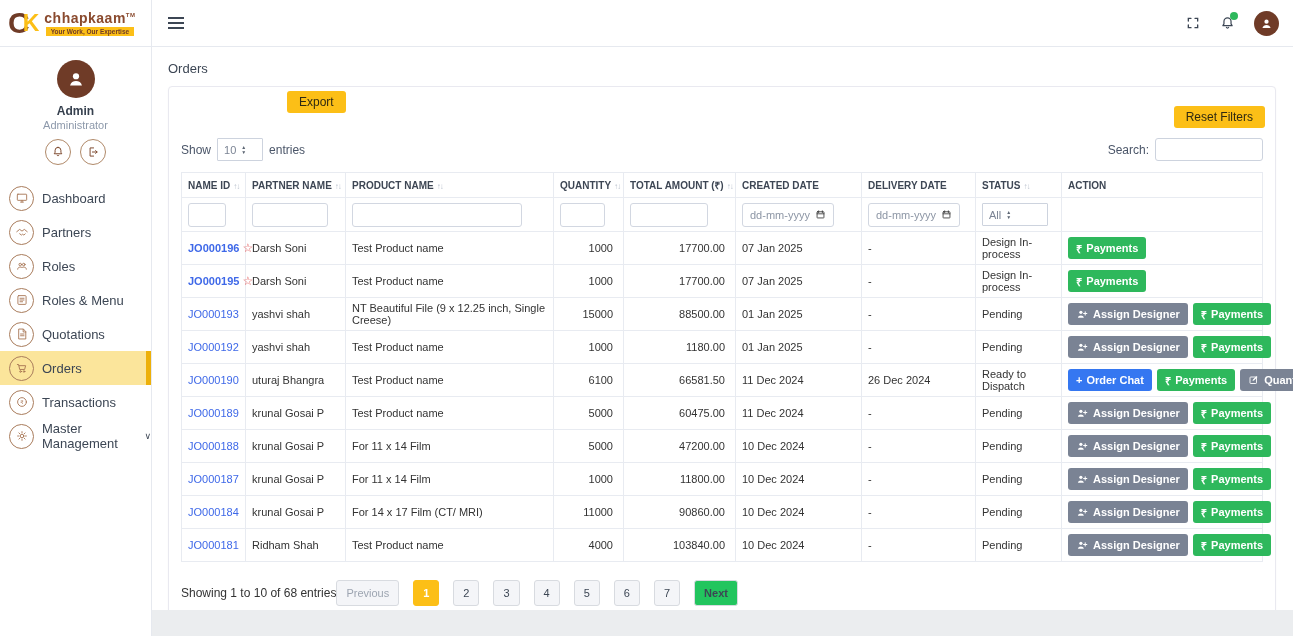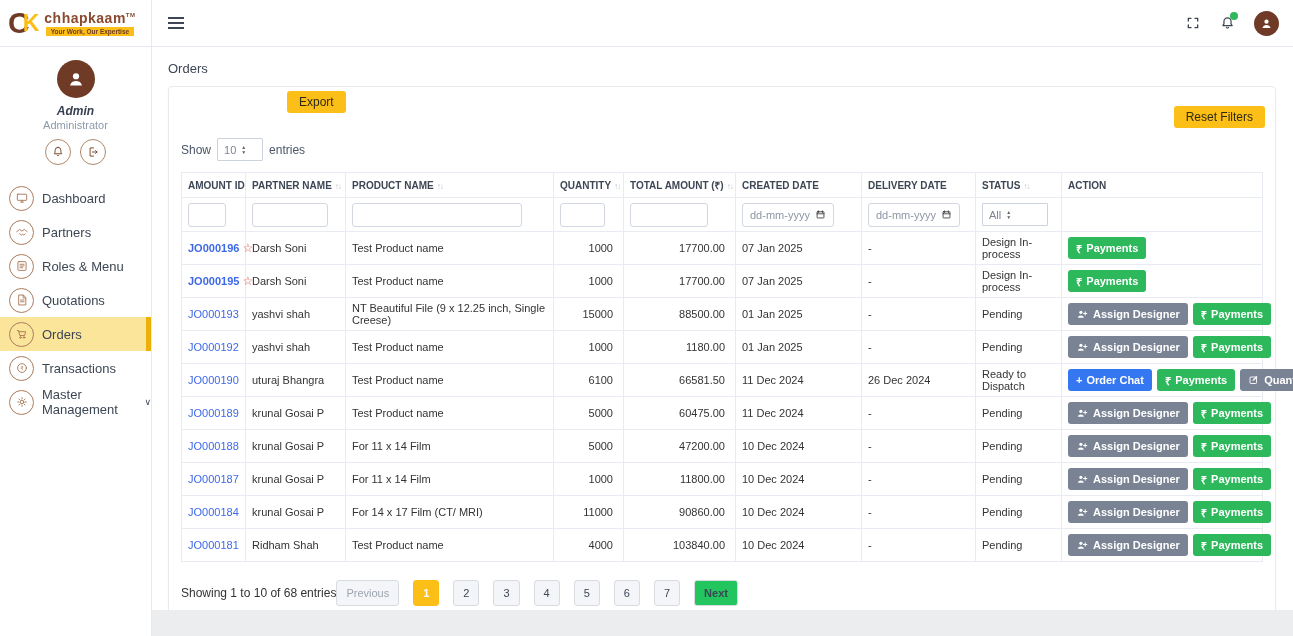--- a/index.html
+++ b/index.html
@@ -16,21 +16,21 @@
   .logo-block { height:47px; border-bottom:1px solid #e6e9ef; display:flex; align-items:center; padding:4px 8px; gap:5px; }
   .logo-mark { display:flex; align-items:center; font-weight:bold; line-height:1; }
   .logo-c { color:#6f3b27; font-size:30px; font-weight:800; }
   .logo-k { color:#fcbf17; font-size:23px; font-weight:800; margin-left:-7px; }
   .logo-text { display:flex; flex-direction:column; align-items:center; }
   .logo-word { color:#8a4a2e; font-weight:bold; font-size:14px; letter-spacing:.5px; }
   .logo-word sup { font-size:6px; }
   .logo-tag { background:#fcbf17; color:#6f3b27; font-size:6.5px; font-weight:bold; padding:1px 5px; margin-top:1px; white-space:nowrap; }
   .profile { text-align:center; padding-top:13px; }
   .avatar-big { width:38px; height:38px; border-radius:50%; background:#6f3b27; margin:0 auto; display:flex; align-items:center; justify-content:center; }
-  .profile-name { font-size:12px; font-weight:bold; color:#37414f; margin-top:6px;font-style:italic; }
+  .profile-name { font-size:12px; font-weight:bold; color:#37414f; margin-top:6px; }
   .profile-role { font-size:11px; color:#8d99ab; margin-top:1px; }
   .profile-actions { display:flex; justify-content:center; gap:9px; margin-top:8px; }
   .circle-btn { width:26px; height:26px; border-radius:50%; border:1px solid #b08969; background:#fff; display:flex; align-items:center; justify-content:center; cursor:pointer; }
   .nav { margin-top:16px; }
   .nav-item { display:flex; align-items:center; gap:8px; padding:5px 0 5px 9px; height:34px; cursor:pointer; position:relative; }
   .nav-item.active { background:#fbe59b; }
   .nav-item.active::after { content:""; position:absolute; right:0; top:0; bottom:0; width:5px; background:#edb009; }
   .nav-ic { width:25px; height:25px; border-radius:50%; border:1px solid #a97c5c; display:flex; align-items:center; justify-content:center; flex:0 0 25px; }
   .nav-lb { font-size:13px; color:#3c4654; font-weight:500; }
   .chev { font-size:9px; color:#3c4654; margin-left:2px; }
@@ -135,20 +135,30 @@
           <span class="nav-lb">Dashboard</span>
         </div>
         <div class="nav-item">
           <span class="nav-ic">
             <svg width="14" height="14" viewBox="0 0 24 24" fill="none" stroke="#a5714f" stroke-width="1.5" stroke-linecap="round" stroke-linejoin="round">
               <path d="M3 11.5L8 7.5l4 3 4-3 5 4"></path>
               <path d="M8 15l3 2.2 2-1.4 2.2 1.4 2.3-2"></path>
             </svg>
           </span>
           <span class="nav-lb">Partners</span>
+        </div>
+        <div class="nav-item">
+          <span class="nav-ic">
+            <svg width="14" height="14" viewBox="0 0 24 24" fill="none" stroke="#a5714f" stroke-width="1.5" stroke-linecap="round" stroke-linejoin="round">
+              <circle cx="9" cy="9.5" r="2.2"></circle>
+              <circle cx="15" cy="9.5" r="2.2"></circle>
+              <path d="M4.5 17.5c0-2.2 2-3.6 4.5-3.6 1.2 0 2.3.3 3 .9.7-.6 1.8-.9 3-.9 2.5 0 4.5 1.4 4.5 3.6"></path>
+            </svg>
+          </span>
+          <span class="nav-lb">Roles</span>
         </div>
         <div class="nav-item">
           <span class="nav-ic">
             <svg width="14" height="14" viewBox="0 0 24 24" fill="none" stroke="#a5714f" stroke-width="1.5" stroke-linecap="round" stroke-linejoin="round">
               <rect x="5" y="4.5" width="14" height="15" rx="1.5"></rect>
               <path d="M8.5 9h7M8.5 12h7M8.5 15h4.5"></path>
             </svg>
           </span>
           <span class="nav-lb">Roles &amp; Menu</span>
         </div>
@@ -233,37 +243,41 @@
           <span>Show</span>
           <span class="select-box" style="width:46px;">
             <span>10</span>
             <span class="updn">
                 <span>▲</span>
                 <span>▼</span>
               </span>
           </span>
           <span>entries</span>
         </div>
+        <div class="search-group">
+          <span>Search:</span>
+          <input class="search-input" type="text" value="" style="">
+        </div>
       </div>
 
       <table>
         <colgroup>
           <col style="width:64px">
             <col style="width:100px">
             <col style="width:208px">
             <col style="width:70px">
           <col style="width:112px">
             <col style="width:126px">
             <col style="width:114px">
             <col style="width:86px">
             <col>
         </colgroup>
         <thead>
             <tr>
-              <th><span>AMOUNT ID</span><span class="sort">↑↓</span></th>
+              <th><span>NAME ID</span><span class="sort">↑↓</span></th>
               <th><span>PARTNER NAME</span><span class="sort">↑↓</span></th>
               <th><span>PRODUCT NAME</span><span class="sort">↑↓</span></th>
               <th><span>QUANTITY</span><span class="sort">↑↓</span></th>
               <th><span>TOTAL AMOUNT (₹)</span><span class="sort">↑↓</span></th>
               <th><span>CREATED DATE</span></th>
               <th><span>DELIVERY DATE</span></th>
               <th><span>STATUS</span><span class="sort">↑↓</span></th>
               <th><span>ACTION</span></th>
             </tr>
           </thead>

